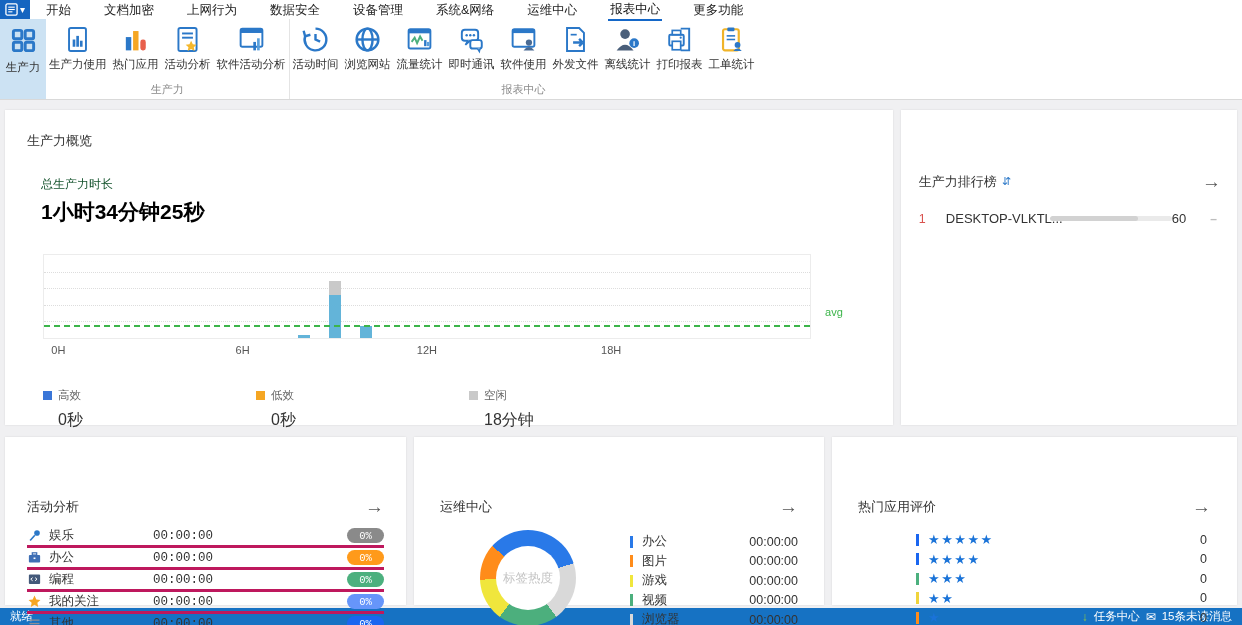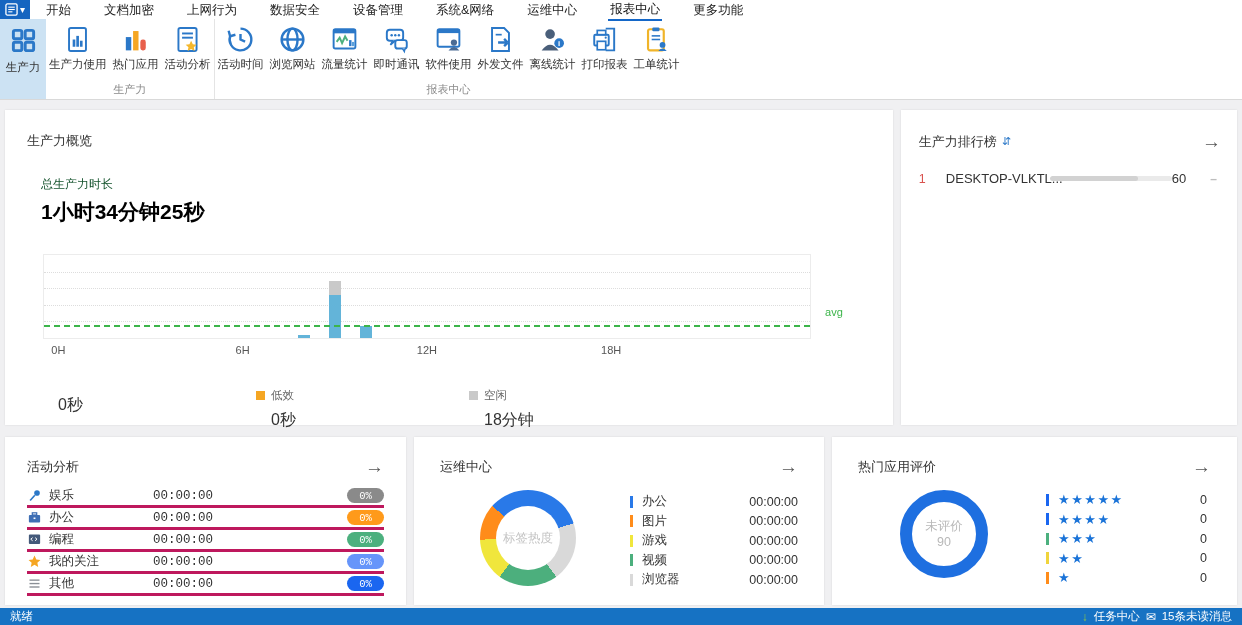--- a/index.html
+++ b/index.html
@@ -26,21 +26,21 @@
   .rbtn .blabel { font-size:11.5px; color:#333; margin-top:3px; white-space:nowrap; }
   .rglabel { text-align:center; font-size:11px; color:#8a8a8a; height:17px; }
 
   
   .main { height:508px; background:#f0f0f2; padding:10px 5px 3px; display:flex;
     flex-direction:column; gap:12px; }
   .row1 { display:flex; gap:8px; height:315px; }
   .row2 { display:flex; gap:8px; height:168px; }
   .card { background:#fff; box-shadow:0 0 2px rgba(0,0,0,.10); position:relative; }
   .ctitle { font-size:13px; color:#333; }
-  .titlerow { display:flex; align-items:center; }
+  .titlerow { display:flex; align-items:center;margin-top:40px; }
   .arrow { margin-left:auto; font-size:19px; color:#555; cursor:pointer; line-height:1; }
 
   
   .card-overview { width:985px; padding:22px 26px 0 22px; }
   .ov-metric-label { margin:26px 0 0 14px; font-size:12px; color:#14532d; }
   .ov-metric-value { margin:5px 0 0 14px; font-size:21px; font-weight:bold; color:#000000; }
   .chartwrap { margin:28px 56px 0 16px; position:relative; }
   .plot { height:85px; border:1px solid #ececec; position:relative; background:#fff; }
   .grid { position:absolute; left:0; right:0; border-top:1px dotted #ddd; }
   .avgline { position:absolute; left:0; right:0; border-top:2px dashed #3cb54a; z-index:3; }
@@ -165,20 +165,29 @@
       </div>
       <div class="rbtn">
         <svg width="29" height="29" viewBox="0 0 24 24">
             <rect x="4.5" y="2.5" width="15" height="19" rx="1.5" fill="#fff" stroke="#2b78c8" stroke-width="1.6"></rect>
             <line x1="7.5" y1="7" x2="16.5" y2="7" stroke="#2b78c8" stroke-width="1.6"></line>
             <line x1="7.5" y1="10.5" x2="16.5" y2="10.5" stroke="#2b78c8" stroke-width="1.6"></line>
             <polygon points="15,13 16.4,16 19.5,16.3 17.2,18.4 17.9,21.5 15,19.9 12.1,21.5 12.8,18.4 10.5,16.3 13.6,16" fill="#f5b82e"></polygon>
           </svg>
         <span class="blabel">活动分析</span>
       </div>
+      <div class="rbtn">
+        <svg width="29" height="29" viewBox="0 0 24 24">
+            <rect x="3" y="3" width="18" height="15" rx="1.5" fill="#fff" stroke="#2b78c8" stroke-width="1.6"></rect>
+            <rect x="3" y="3" width="18" height="3.6" fill="#2b78c8"></rect>
+            <rect x="13.5" y="14" width="2.2" height="7" fill="#2b78c8"></rect>
+            <rect x="16.6" y="11" width="2.2" height="10" fill="#5aa0dc"></rect>
+          </svg>
+        <span class="blabel">软件活动分析</span>
+      </div>
     </div>
     <div class="rglabel">生产力</div>
   </div>
 
   <div class="rgroup" style="border-right:none">
     <div class="rbtns">
       <div class="rbtn">
         <svg width="29" height="29" viewBox="0 0 24 24">
             <path d="M12 3 a9 9 0 1 1 -8.6 6.3" fill="none" stroke="#2b78c8" stroke-width="2"></path>
             <polyline points="2.2,4.8 3.4,9.3 7.8,8.1" fill="none" stroke="#2b78c8" stroke-width="2"></polyline>
@@ -298,20 +307,24 @@
         <div class="xaxis">
             <span style="left: 2%;">0H</span>
             <span style="left: 26%;">6H</span>
             <span style="left: 50%;">12H</span>
             <span style="left: 74%;">18H</span>
           </div>
       </div>
 
       <div class="ov-legend">
         <div>
+          <div class="li-line1">
+              <span class="li-sq" style="background: rgb(58, 118, 216);"></span>
+              <span>高效</span>
+            </div>
           <div class="li-val">0秒</div>
         </div>
         <div>
           <div class="li-line1">
               <span class="li-sq" style="background: rgb(245, 166, 35);"></span>
               <span>低效</span>
             </div>
           <div class="li-val">0秒</div>
         </div>
         <div>
@@ -448,24 +461,20 @@
         </div>
       </div>
     </div>
 
     <div class="card card-rating">
       <div class="titlerow">
         <span class="ctitle">热门应用评价</span>
         <span class="arrow">→</span>
       </div>
       <div class="ratecontent">
-        <div class="ring" style="border-color: rgb(30, 111, 224);">
-          <div>未评价</div>
-          <div>90</div>
-        </div>
         <div class="ratelegend">
           <div class="raterow">
               <span class="tick" style="background: rgb(26, 102, 240);"></span>
               <span class="stars">★★★★★</span>
               <span class="rcount">0</span>
             </div>
           <div class="raterow">
               <span class="tick" style="background: rgb(26, 102, 240);"></span>
               <span class="stars">★★★★</span>
               <span class="rcount">0</span>

